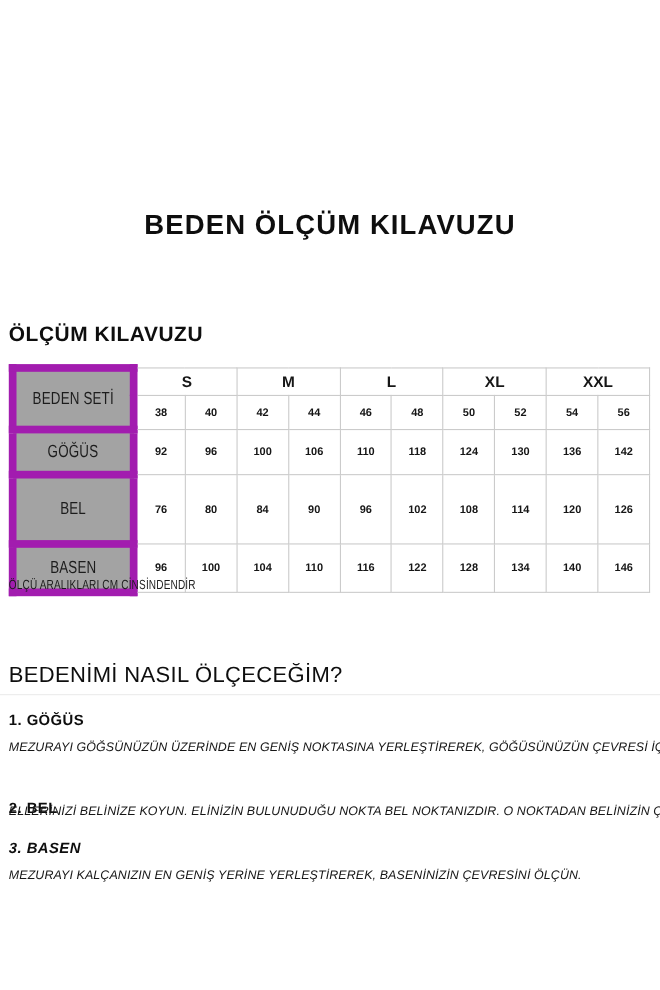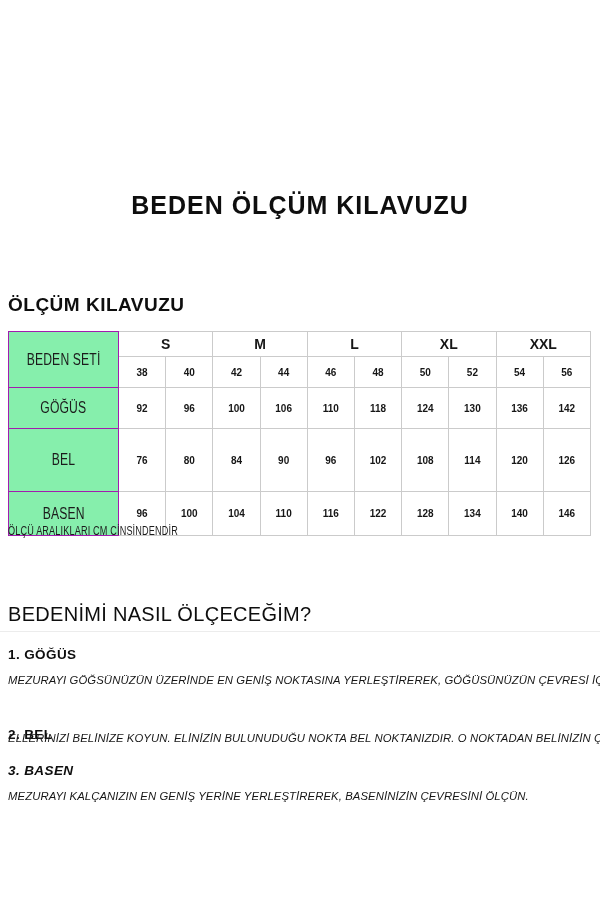--- a/index.html
+++ b/index.html
@@ -18,21 +18,21 @@
   }
   table.size-table {
     position:absolute; top:331px; left:8px; width:583px;
     border-collapse:collapse; table-layout:fixed;
   }
   table.size-table col.c-label { width:110px; }
   table.size-table td, table.size-table th {
     border:1px solid #cbcbcb; text-align:center; vertical-align:middle;
     font-weight:700; color:#161616; padding:0;
   }
-  table.size-table th.lab { border:1px solid #a21caf; background:#86efac; font-weight:500; }
+  table.size-table th.lab { border:7px solid #a21caf; background:#a3a3a3; font-weight:500; }
   tr.r-groups  { height:25px; }
   tr.r-sizes   { height:31px; }
   tr.r-gogus   { height:41px; }
   tr.r-bel     { height:63px; }
   tr.r-basen   { height:44px; }
   .group-cell { font-size:14px; font-weight:700; }
   .num-cell   { font-size:10px; font-weight:700; }
   .cond {
     display:inline-block; transform:scaleX(0.76); transform-origin:center;
     white-space:nowrap; font-weight:500; letter-spacing:0.2px;

